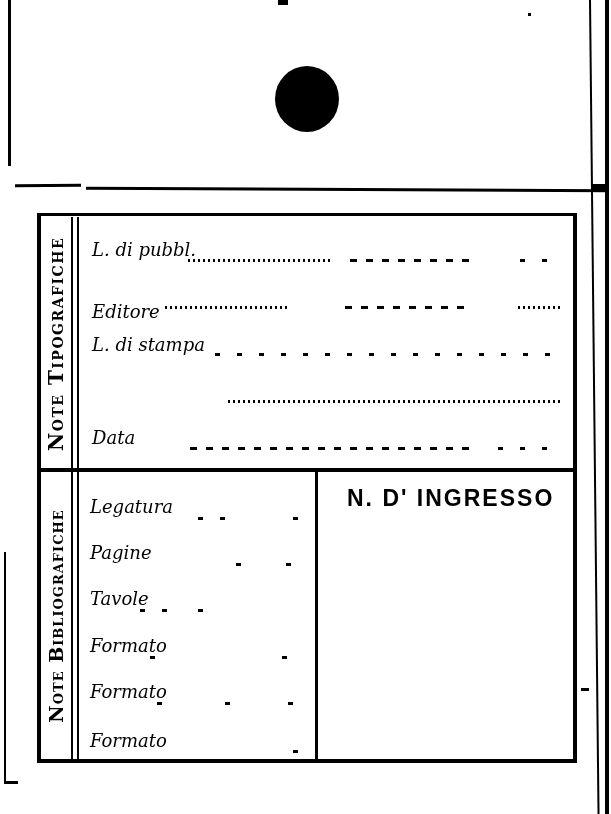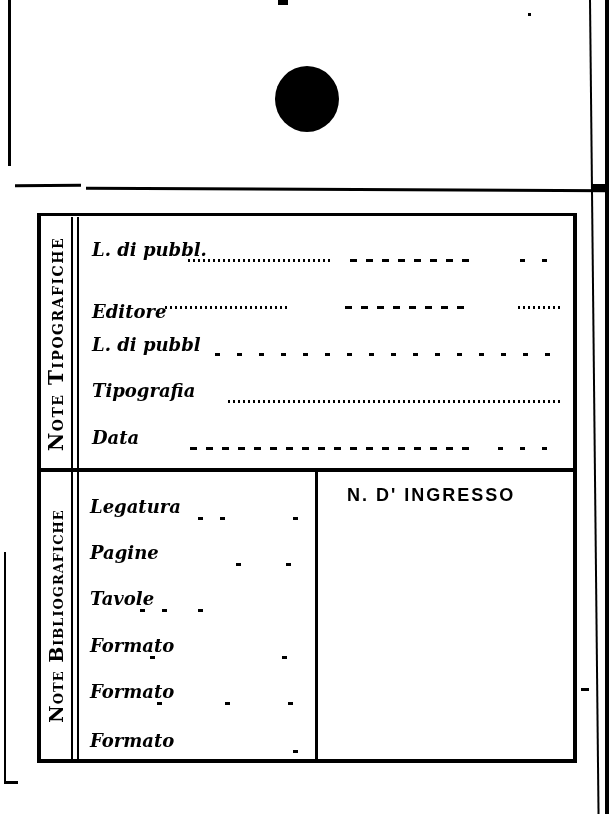--- a/index.html
+++ b/index.html
@@ -57,37 +57,37 @@
     letter-spacing:1.5px;
     font-size:20px;
   }
   .side-label.tipo{left:56px;top:344px;}
   .side-label.bibl{left:56px;top:616px;font-size:19px;letter-spacing:1px;}
 
   
   .flabel{
     position:absolute;left:92px;
     font-family:"DejaVu Serif", serif;
-    font-style:italic;font-weight:bold;
+    font-style:italic;font-weight:normal;
     font-size:18px;line-height:22px;
     white-space:nowrap;
   }
   .flabel.b{left:90px;}
 
   
   .ld{position:absolute;height:3px;}
   .ld.dots  {background:repeating-linear-gradient(90deg,#000 0 2px,transparent 2px 5px);}
   .ld.dash  {background:repeating-linear-gradient(90deg,#000 0 7px,transparent 7px 16px);}
   .ld.sparse{background:repeating-linear-gradient(90deg,#000 0 5px,transparent 5px 22px);}
 
   
   .ingresso{
     position:absolute;left:347px;top:485px;
     font-family:"Liberation Sans","DejaVu Sans",sans-serif;
-    font-weight:bold;font-size:18px;letter-spacing:2px;
+    font-weight:bold;font-size:23px;letter-spacing:2px;
     white-space:nowrap;
   }
 </style>
 </head>
 <body>
 
 <div class="page">
 
   <div class="ink pl-left-top"></div>
   <div class="ink pl-left-bot"></div>
@@ -108,22 +108,21 @@
   <div class="ink vr-a"></div>
   <div class="ink vr-b"></div>
   <div class="ink section-divider"></div>
   <div class="ink mid-divider"></div>
 
   <div class="side-label tipo">Note Tipografiche</div>
   <div class="side-label bibl">Note Bibliografiche</div>
 
   <div class="flabel" style="top:239px">L. di pubbl.</div>
   <div class="flabel" style="top:301px">Editore</div>
-  <div class="flabel" style="top:334px">L. di pubbl</div>
-  <div class="flabel" style="top:380px">Tipografia</div>
+  <div class="flabel" style="top:334px">L. di stampa</div>
   <div class="flabel" style="top:427px">Data</div>
 
   <div class="ld dots" style="left:188px;top:259px;width:144px"></div>
   <div class="ld dash" style="left:350px;top:259px;width:120px"></div>
   <div class="ld sparse" style="left:520px;top:259px;width:42px"></div>
 
   <div class="ld dots" style="left:165px;top:306px;width:125px"></div>
   <div class="ld dash" style="left:345px;top:306px;width:125px"></div>
   <div class="ld dots" style="left:518px;top:306px;width:42px"></div>
 

